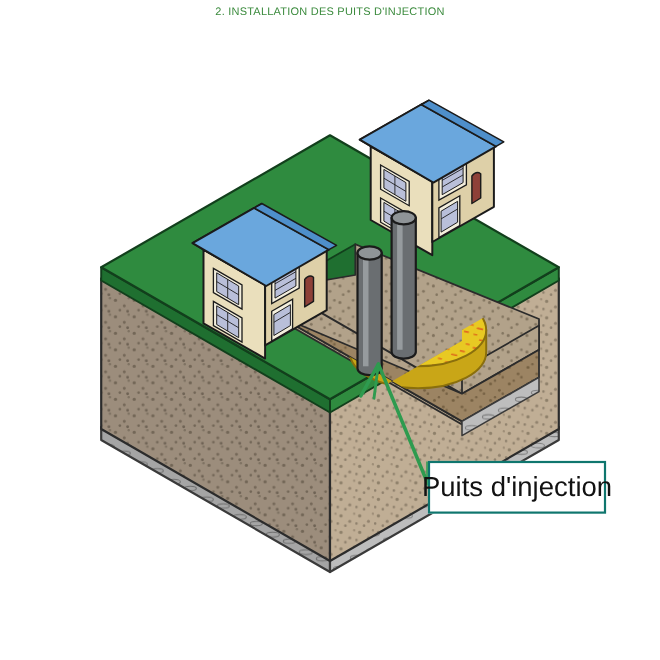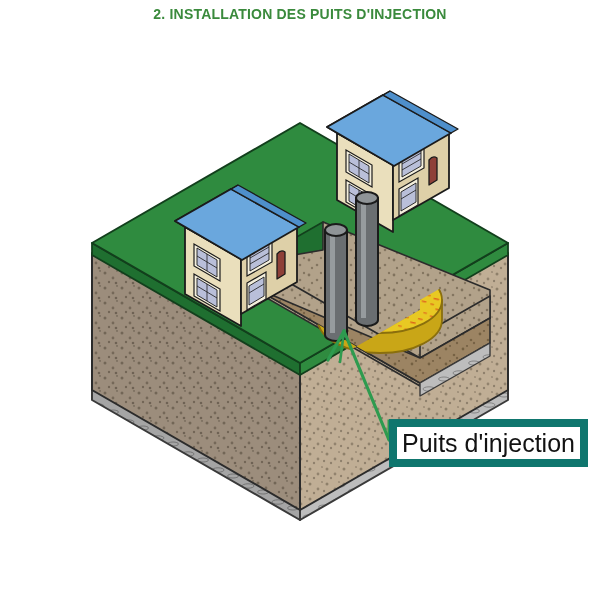--- a/index.html
+++ b/index.html
@@ -20,42 +20,42 @@
     height: 600px;
     background: #ffffff;
   }
   #figure-title {
     position: absolute;
     top: 6px;
     left: 0;
     width: 600px;
     text-align: center;
     font-family: "Liberation Sans", sans-serif;
-    font-weight: bold;
-    font-size: 14px;
+    font-weight: normal;
+    font-size: 10px;
     letter-spacing: 0.2px;
     color: #3a8a3c;
     white-space: nowrap;
   }
   #scene {
     position: absolute;
     top: 0;
     left: 0;
     width: 600px;
     height: 600px;
   }
   #callout-box {
     position: absolute;
     left: 389px;
     top: 419px;
-    width: 199px;
+    width: 162px;
     height: 48px;
     box-sizing: border-box;
     background: #ffffff;
-    border: 8px solid #0f766e;
+    border: 2px solid #0f766e;
     display: flex;
     align-items: center;
     justify-content: center;
   }
   #callout-label {
     font-family: "Liberation Sans", sans-serif;
     font-size: 25px;
     color: #121212;
     white-space: nowrap;
     line-height: 1;

